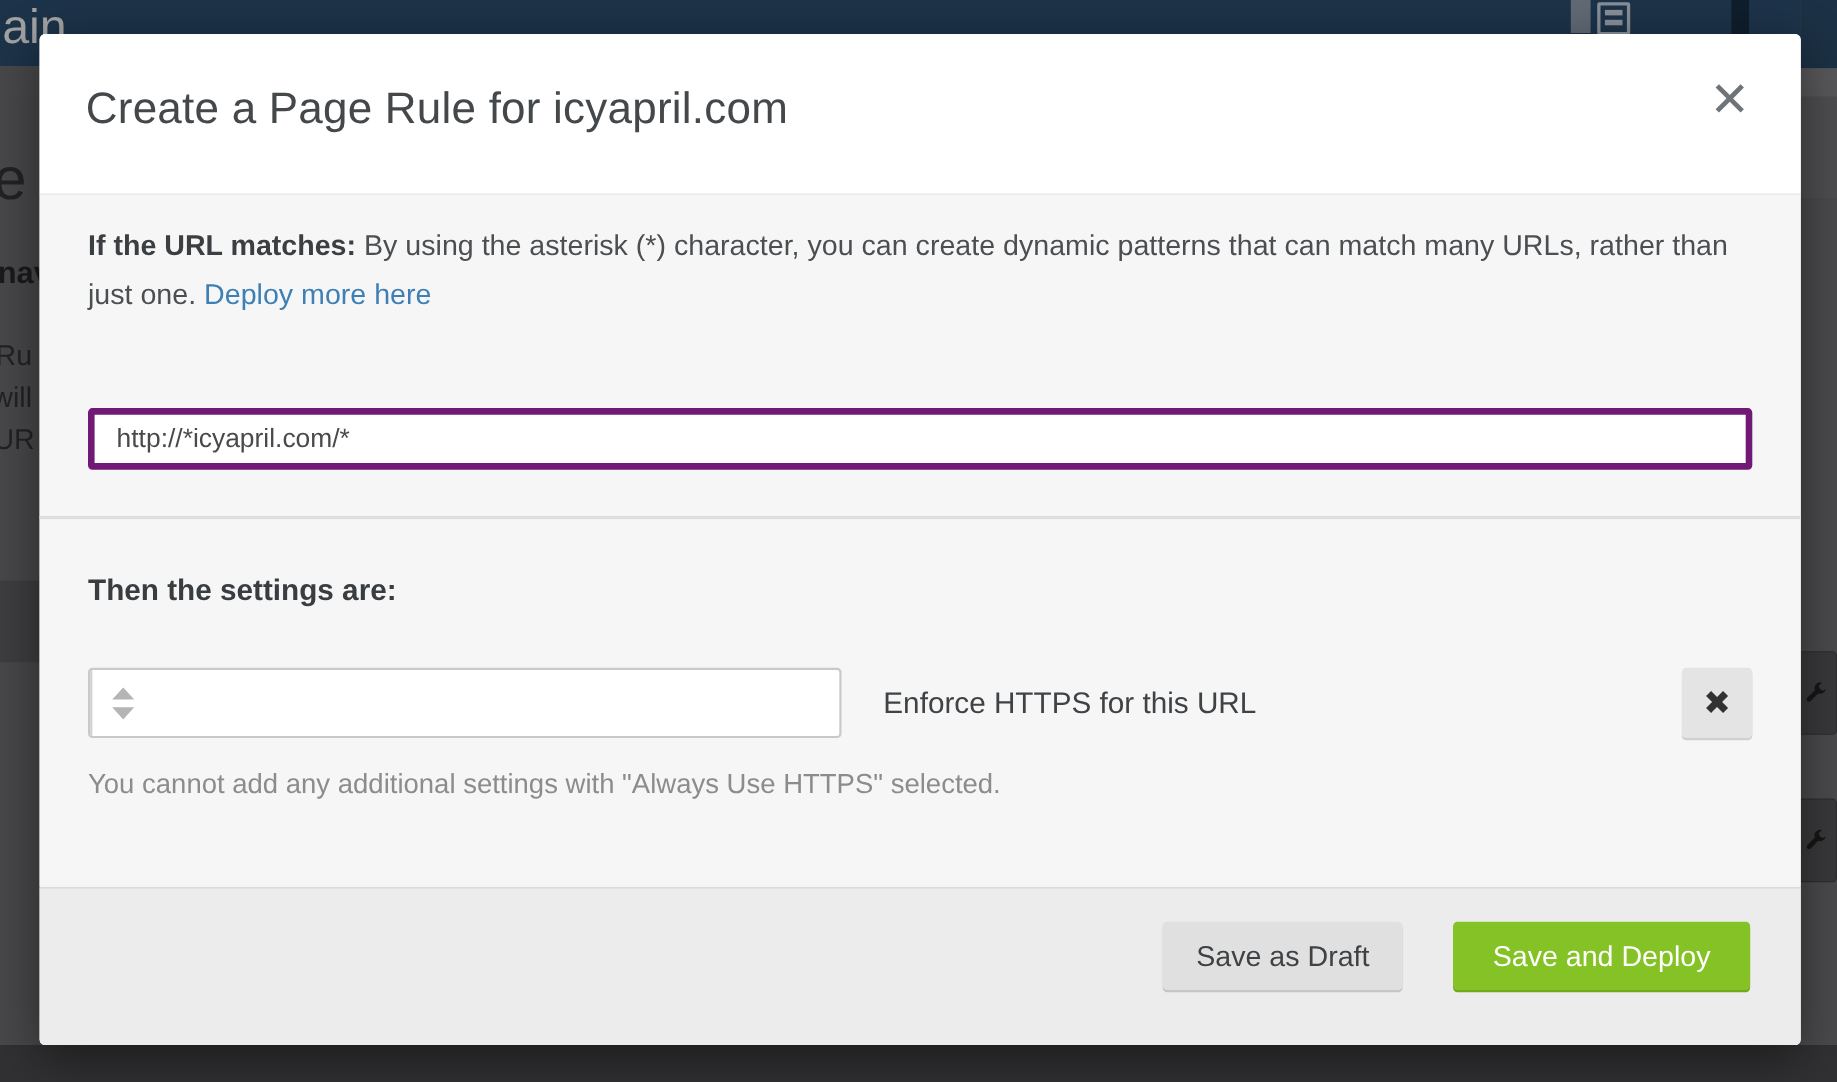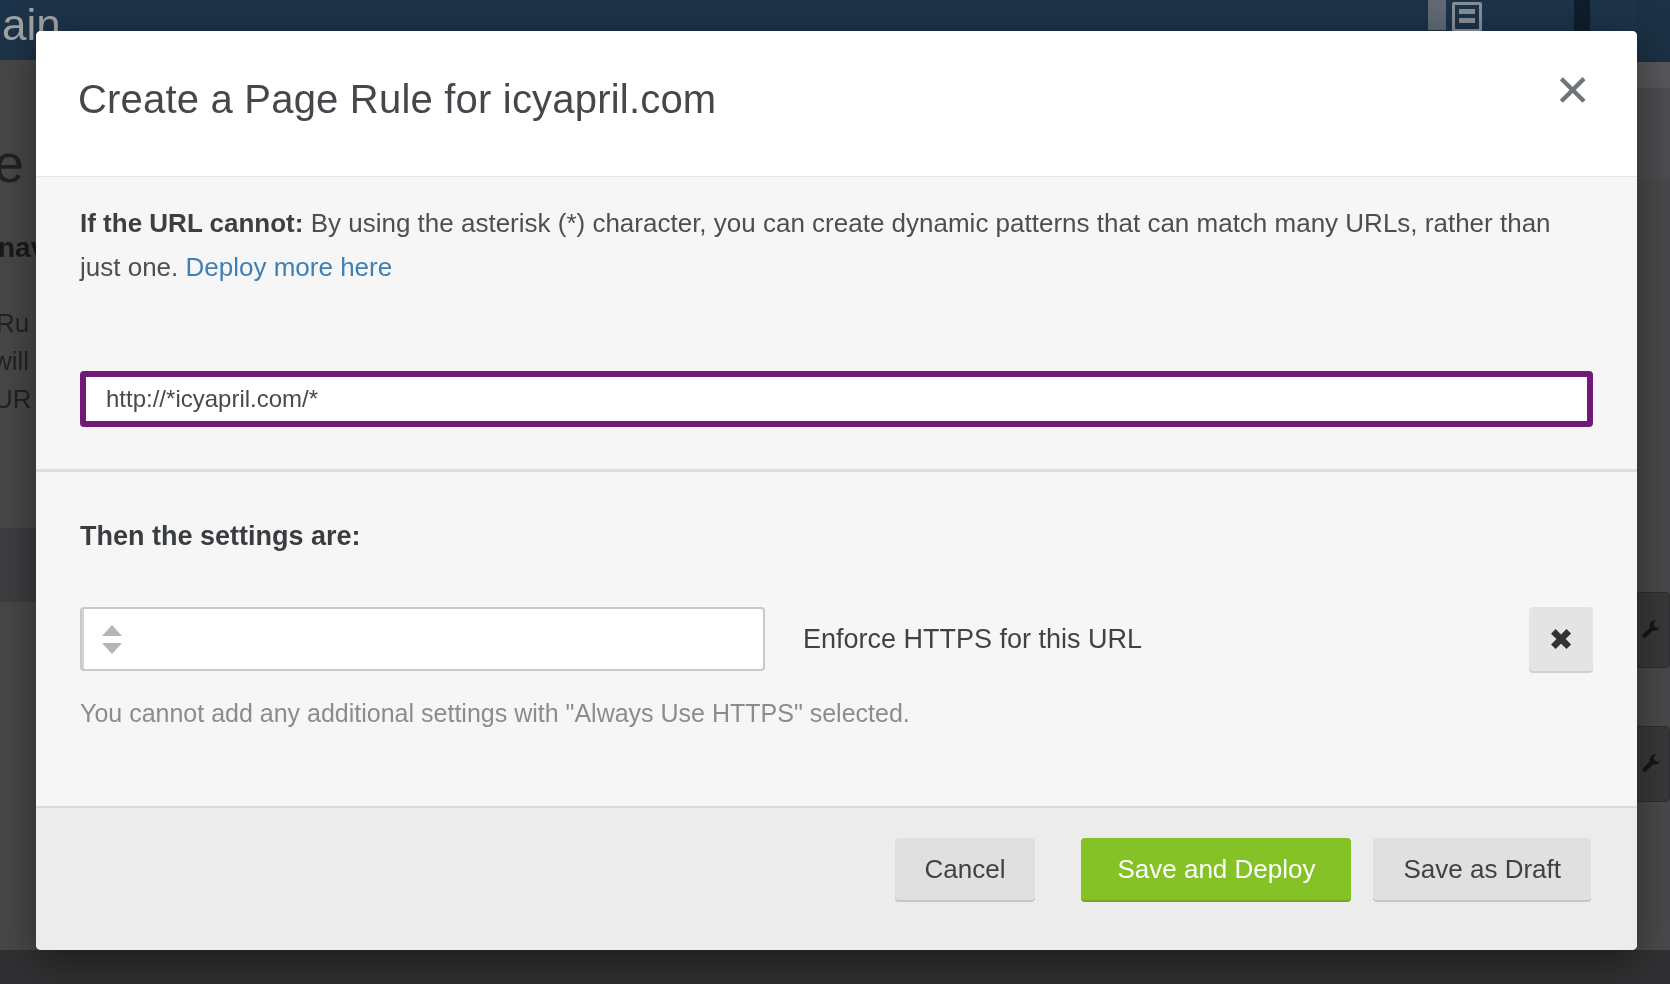--- a/index.html
+++ b/index.html
@@ -118,21 +118,21 @@
 <div class="modal">
 
   <div class="modal-header">
     <h1 class="modal-title" style="font-weight:400;">Create a Page Rule for icyapril.com</h1>
     <button class="modal-close">✕</button>
   </div>
 
   <div class="modal-body">
 
     <p class="url-para">
-      <b>If the URL cannot:</b>
+      <b>If the URL matches:</b>
       <span>By using the asterisk (*) character, you can create dynamic patterns that can match many URLs, rather than just one.</span>
       <a class="learn-link">Deploy more here</a>
     </p>
 
     <input class="url-input" type="text" value="http://*icyapril.com/*" style="">
 
     <div class="section-divider"></div>
 
     <h2 class="settings-heading">Then the settings are:</h2>
 
@@ -146,18 +146,17 @@
       <span class="setting-desc">Enforce HTTPS for this URL</span>
       <button class="remove-btn">
         <span>✖</span>
       </button>
     </div>
 
     <p class="helper-text">You cannot add any additional settings with "Always Use HTTPS" selected.</p>
   </div>
 
   <div class="modal-footer">
-    <button class="btn btn-gray">Cancel</button>
+    <button class="btn btn-gray btn-draft">Save as Draft</button>
     <button class="btn btn-green">Save and Deploy</button>
-    <button class="btn btn-gray btn-draft">Save as Draft</button>
   </div>
 
 </div>
 
 </body></html>

